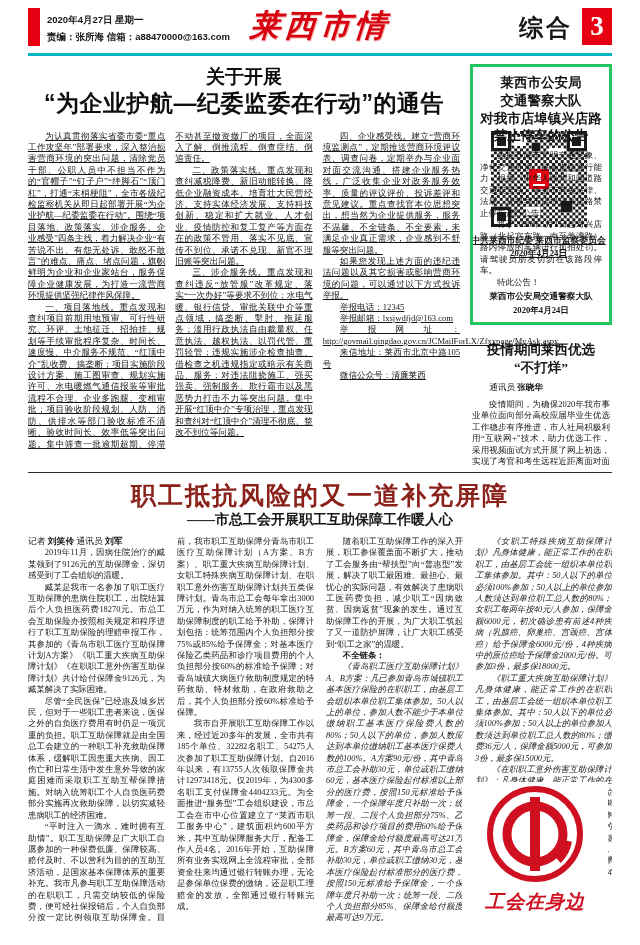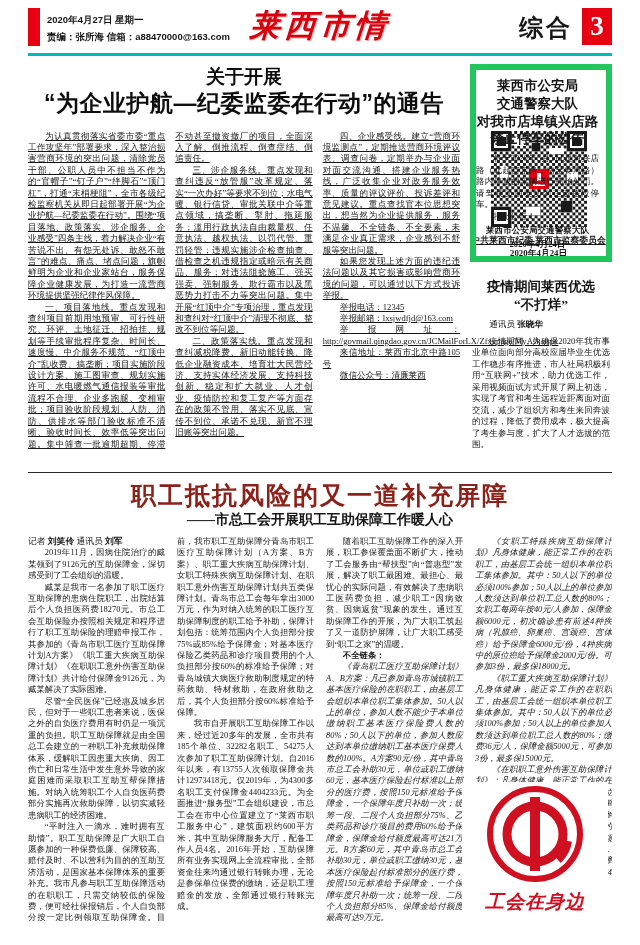--- a/index.html
+++ b/index.html
@@ -37,21 +37,21 @@
   .notice-flow{height:330px;margin-top:13px;
     column-count:3;column-gap:10px;column-fill:auto;
     font-size:8.6px;line-height:11.4px;text-align:justify;text-decoration:underline;}
   .notice-flow p{margin:0;text-indent:2em;}
   .qr-wrap{text-align:center;margin:9px 0 4px 0;}
   .qr-cap{text-align:center;font-weight:bold;font-size:8.8px;line-height:13px;margin:0;}
   .notice-sign p{text-indent:0;text-align:center;font-weight:bold;font-size:8.8px;line-height:13px;}
 
   
   .sidebar{flex:0 0 142px;width:142px;}
-  .sbox{border:6px solid #22c55e;padding:7px 7px 6px 0;box-sizing:border-box;}
+  .sbox{border:3px solid #22c55e;padding:7px 7px 6px 7px;box-sizing:border-box;}
   .btitle div{text-align:center;font-weight:bold;font-size:13.5px;line-height:1.32;
     font-family:"Liberation Serif",serif;}
   .sbody{margin-top:5px;font-size:8.5px;line-height:11.5px;text-align:justify;}
   .sbody p{margin:0;text-indent:2em;}
   .s-sign{text-align:center;font-weight:bold;font-size:8.6px;line-height:12px;margin-top:2px;}
   .sbox2{margin-top:12px;padding:4px 2px 0 2px;}
   .sbyline{font-size:8.6px;text-indent:2em;margin:5px 0 0 0;}
   .sbyline b{font-weight:bold;}
 
   
@@ -99,22 +99,22 @@
 
     <div class="notice">
       <h1 class="notice-h1">
         <span class="l1">关于开展</span>
         <span class="l2">“为企业护航—纪委监委在行动”的通告</span>
       </h1>
       <div class="notice-flow">
         <div>
             <p>为认真贯彻落实省委市委“重点工作攻坚年”部署要求，深入整治损害营商环境的突出问题，清除党员干部、公职人员中不担当不作为的“官帽子”“钉子户”“绊脚石”“顶门杠”，打通“末梢梗阻”，全市各级纪检监察机关从即日起部署开展“为企业护航—纪委监委在行动”。围绕“项目落地、政策落实、涉企服务、企业感受”四条主线，着力解决企业“有苦说不出、有怨无处诉、敢怒不敢言”的难点、痛点、堵点问题，旗帜鲜明为企业和企业家站台，服务保障企业健康发展，为打造一流营商环境提供坚强纪律作风保障。</p>
             <p>一、项目落地线。重点发现和查纠项目前期用地预审、可行性研究、环评、土地征迁、招拍挂、规划等手续审批程序复杂、时间长、速度慢、中介服务不规范、“红顶中介”乱收费、搞垄断；项目实施阶段设计方案、施工图审查、规划实施许可、水电暖燃气通信报装等审批流程不合理、企业多跑腿、变相审批；项目验收阶段规划、人防、消防、供排水等部门验收标准不清晰、验收时间长、效率低等突出问题。集中筛查一批逾期超期、停滞不动甚至撤资撤厂的项目，全面深入了解、倒推流程、倒查症结、倒追责任。</p>
+            <p>二、政策落实线。重点发现和查纠减税降费、新旧动能转换、降低企业融资成本、培育壮大民营经济、支持实体经济发展、支持科技创新、稳定和扩大就业、人才创业、疫情防控和复工复产等方面存在的政策不管用、落实不见底、宣传不到位、承诺不兑现、新官不理旧账等突出问题。</p>
             <p>三、涉企服务线。重点发现和查纠违反“放管服”改革规定、落实“一次办好”等要求不到位；水电气暖、银行信贷、审批关联中介等重点领域，搞垄断、掣肘、拖延服务；滥用行政执法自由裁量权、任意执法、越权执法、以罚代管、重罚轻管；违规实施涉企检查抽查、借检查之机违规指定或暗示有关商品、服务；对违法阻挠施工、强买强卖、强制服务、欺行霸市以及黑恶势力打击不力等突出问题。集中开展“红顶中介”专项治理，重点发现和查纠对“红顶中介”清理不彻底、整改不到位等问题。</p>
-            <p>二、政策落实线。重点发现和查纠减税降费、新旧动能转换、降低企业融资成本、培育壮大民营经济、支持实体经济发展、支持科技创新、稳定和扩大就业、人才创业、疫情防控和复工复产等方面存在的政策不管用、落实不见底、宣传不到位、承诺不兑现、新官不理旧账等突出问题。</p>
             <p>四、企业感受线。建立“营商环境监测点”，定期推送营商环境评议表、调查问卷，定期举办与企业面对面交流沟通、搭建企业服务热线，广泛收集企业对政务服务效率、质量的评议评价、投诉差评和意见建议。重点查找官本位思想突出，想当然为企业提供服务，服务不温馨、不全链条、不全要素，未满足企业真正需求，企业感到不舒服等突出问题。</p>
             <p>如果您发现上述方面的违纪违法问题以及其它损害或影响营商环境的问题，可以通过以下方式投诉举报。</p>
             <p>举报电话：12345</p>
             <p>举报邮箱：lxsjwdfjd@163.com</p>
             <p>举报网址：http://govmail.qingdao.gov.cn/JCMailForLX/Zfxxpage/MyAsk.aspx</p>
             <p>来信地址：莱西市北京中路105号</p>
             <p>微信公众号：清廉莱西</p>
           </div>
         <div class="qr-wrap">
           <svg width="96" height="96" viewBox="0 0 33 33" shape-rendering="crispEdges">
@@ -162,20 +162,21 @@
 
     <div class="sidebar">
       <div class="sbox">
         <div class="btitle">
             <div>莱西市公安局</div>
             <div>交通警察大队</div>
             <div>对我市店埠镇兴店路</div>
             <div>禁止停车的公告</div>
           </div>
         <div class="sbody">
+            <p>为提升城市文明交通形象、净化交通环境，提高道路通行能力，根据《中华人民共和国道路交通安全法》等省市有关法律、法规，现将我市店埠镇兴店路禁止停车进行公告。</p>
             <p>将于2020年5月1日起对兴店路（北起宫东路，南至姜湾路）路内停放的车辆进行抓拍处罚。请驾驶员朋友切勿在该路段停车。</p>
             <p>特此公告！</p>
           </div>
         <div class="s-sign">莱西市公安局交通警察大队</div>
         <div class="s-sign">2020年4月24日</div>
       </div>
       <div class="sbox2">
         <div class="btitle">
             <div>疫情期间莱西优选</div>
             <div>“不打烊”</div>

